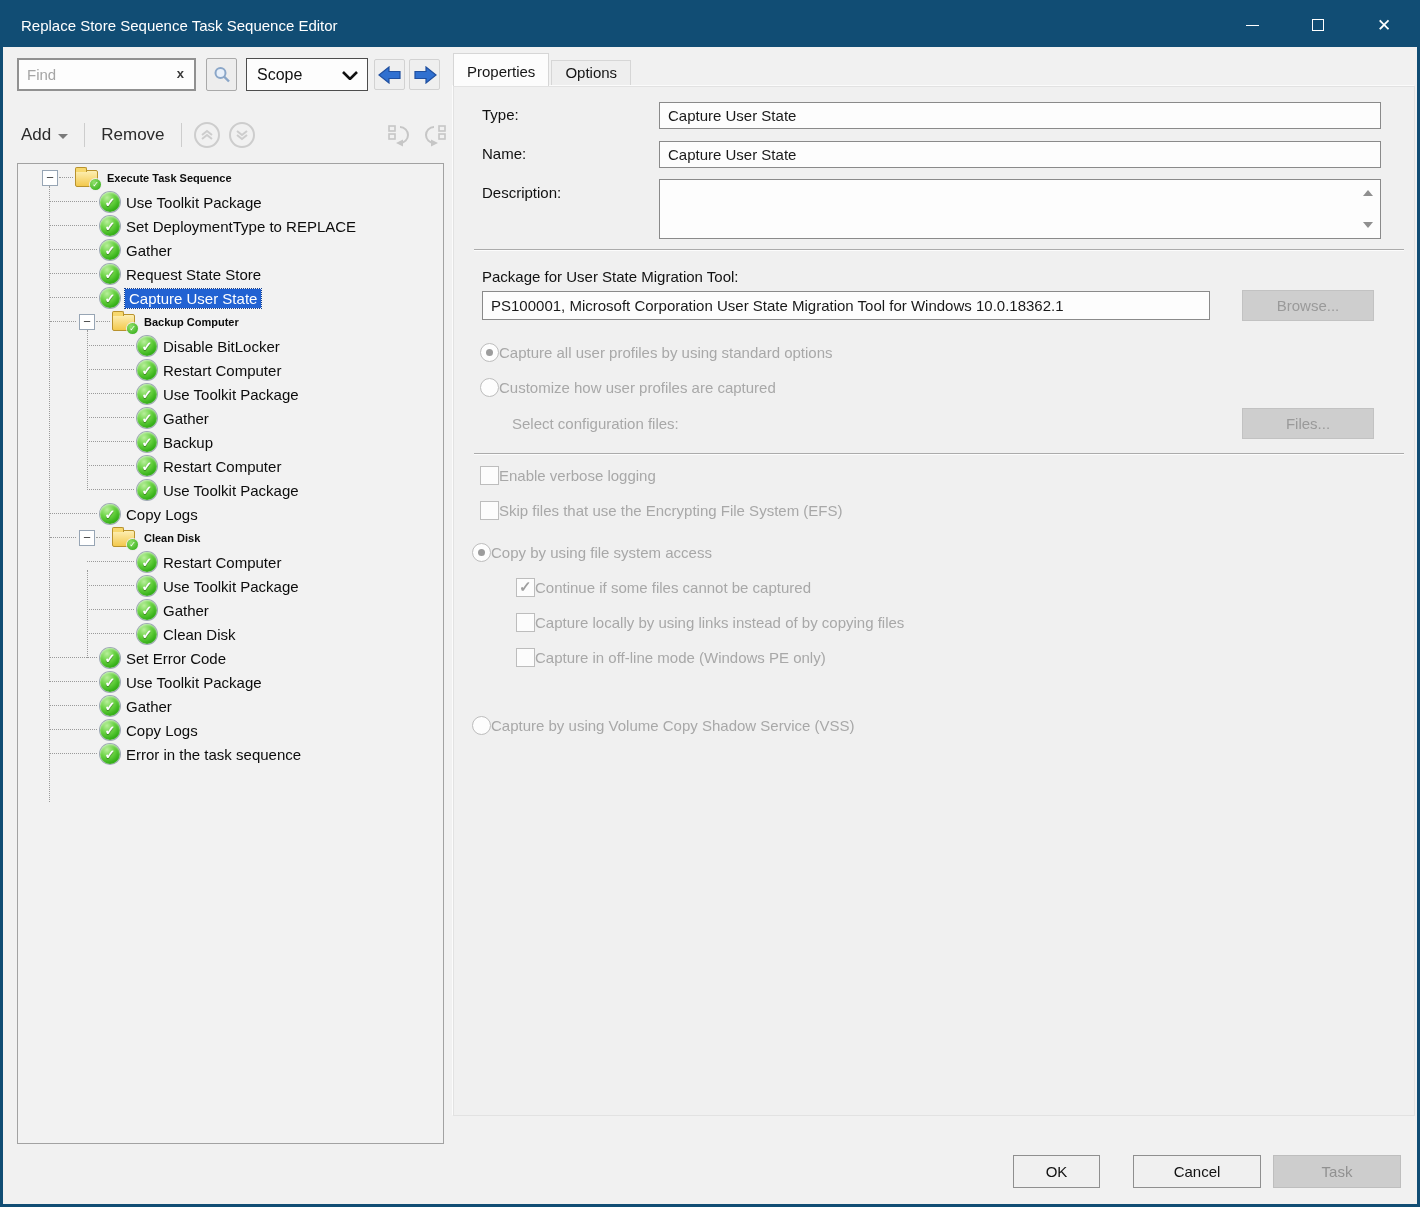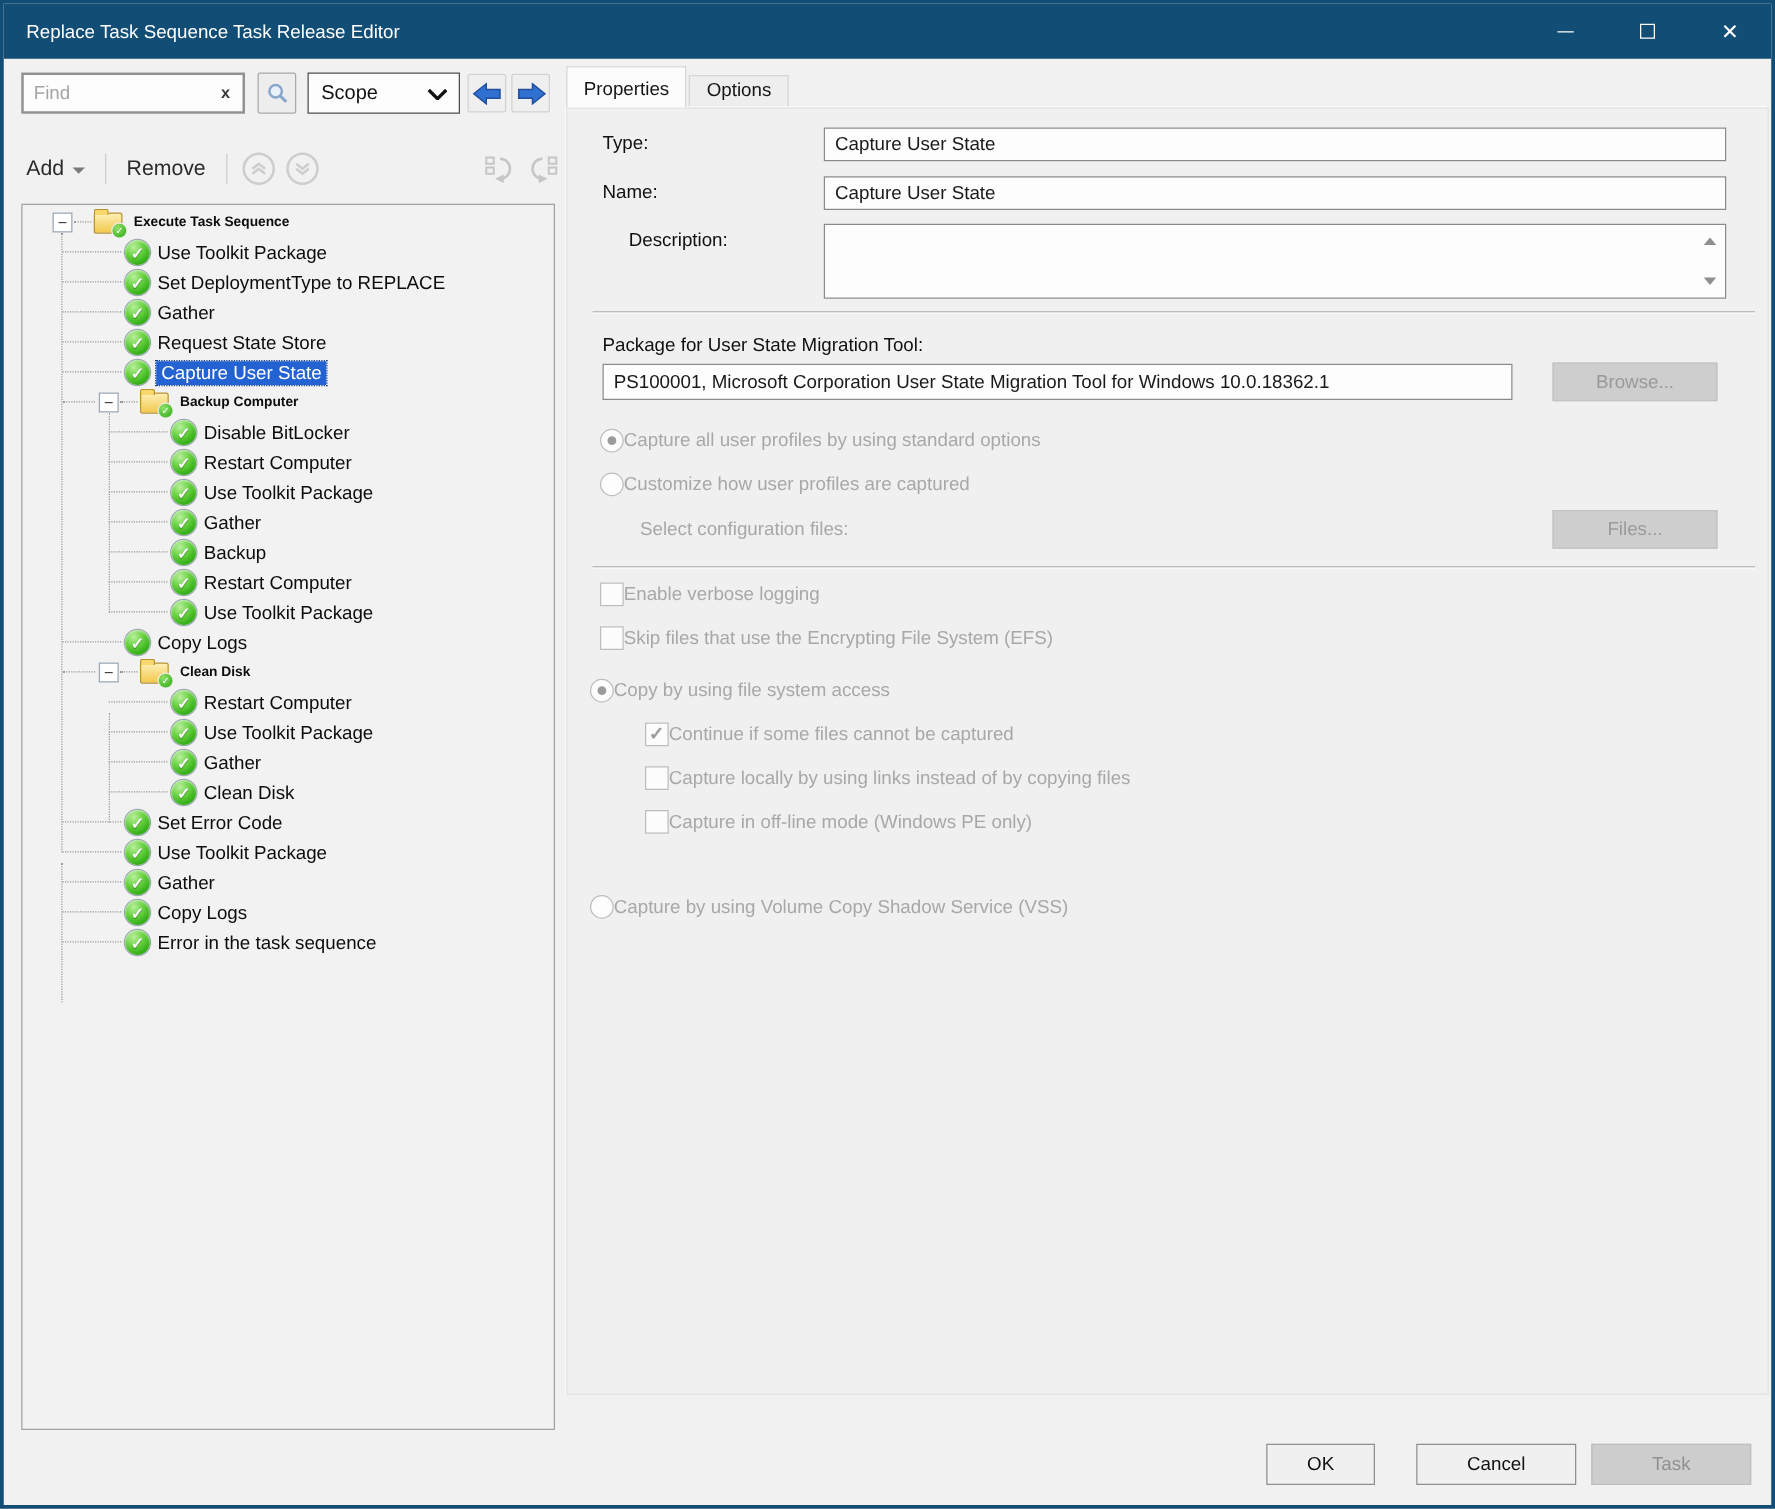--- a/index.html
+++ b/index.html
@@ -79,21 +79,21 @@
   .fbtn.ok{left:1010px;width:87px;}
   .fbtn.cancel{left:1130px;width:128px;}
   .fbtn.apply{left:1270px;width:128px;background:#cdcdcd;border-color:#bebebe;color:#919191;}
 </style>
 </head>
 <body>
 
 <div class="window">
 
   <div class="titlebar">
-    <span class="title">Replace Task Sequence Task Release Editor</span>
+    <span class="title">Replace Store Sequence Task Sequence Editor</span>
     <div class="wbtns">
       <div class="wbtn">
           <span class="minbar"></span>
         </div>
       <div class="wbtn">
           <span class="maxsq"></span>
         </div>
       <div class="wbtn">
           <span class="xglyph">✕</span>
         </div>
@@ -316,21 +316,21 @@
     <div class="tab">Options</div>
   </div>
 
   <div class="rpane">
     <span class="flabel" style="left:28px;top:19px;">Type:</span>
     <div class="tbox" style="left:205px;top:15px;width:722px;height:27px;">Capture User State</div>
 
     <span class="flabel" style="left:28px;top:58px;">Name:</span>
     <div class="tbox" style="left:205px;top:54px;width:722px;height:27px;">Capture User State</div>
 
-    <span class="flabel" style="left:28px;top:97px;margin-left:21px;">Description:</span>
+    <span class="flabel" style="left:28px;top:97px;">Description:</span>
     <div class="tbox" style="left:205px;top:92px;width:722px;height:60px;align-items:flex-start;padding-top:3px;">
       <span class="sarr up"></span>
       <span class="sarr dn"></span>
     </div>
 
     <div class="hr" style="top:162px;"></div>
 
     <span class="flabel" style="left:28px;top:181px;">Package for User State Migration Tool:</span>
     <div class="tbox" style="left:28px;top:204px;width:728px;height:29px;">PS100001, Microsoft Corporation User State Migration Tool for Windows 10.0.18362.1</div>
     <div class="gbtn" style="left:788px;top:203px;">Browse...</div>

